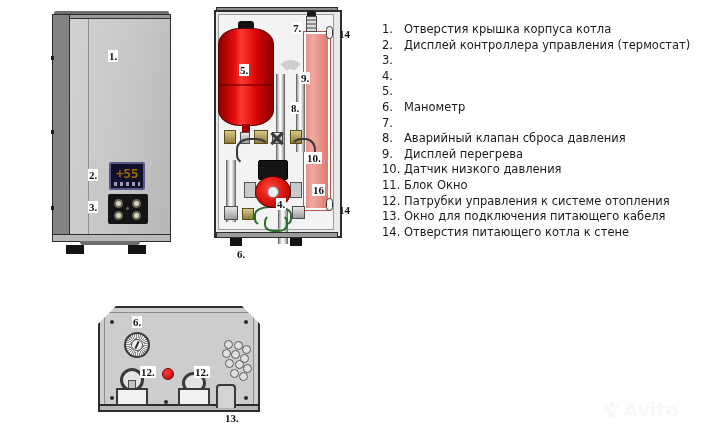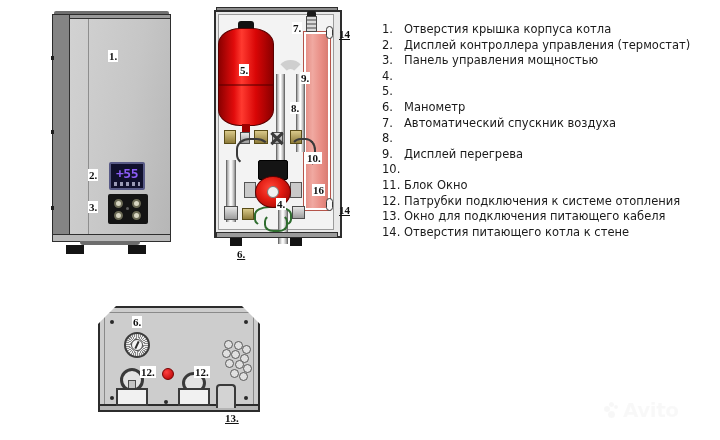--- a/index.html
+++ b/index.html
@@ -19,21 +19,21 @@
     background:#ffffff;
     color:#111111;
     font-weight:bold;
     font-size:11px;
     line-height:12px;
     padding:0 1px;
     font-family:"Liberation Serif","DejaVu Serif",serif;
     white-space:nowrap;
     z-index:40;
   }
-  .lbl.nobg{background:transparent;text-decoration:underline;}
+  .lbl.nobg{background:transparent;}
 
   
   #left-boiler{left:52px;top:10px;width:120px;height:250px;}
   #lb-side{left:0;top:4px;width:18px;height:225px;background:#848484;border:1px solid #2b2b2b;box-sizing:border-box;}
   #lb-front{left:17px;top:8px;width:102px;height:222px;background:linear-gradient(100deg,#d2d2d2 0%,#c6c6c6 55%,#b6b6b6 100%);border:1px solid #2f2f2f;box-sizing:border-box;}
   #lb-top{left:0px;top:4px;width:119px;height:6px;background:#9a9a9a;border:1px solid #2b2b2b;box-sizing:border-box;}
   #lb-topcap{left:2px;top:1px;width:115px;height:4px;background:#6f6f6f;border-radius:2px 2px 0 0;}
   #lb-bottom{left:0px;top:224px;width:119px;height:8px;background:#b9b9b9;border:1px solid #2f2f2f;box-sizing:border-box;}
   #lb-bottom-lip{left:28px;top:231px;width:60px;height:4px;background:#6d6d6d;border-radius:0 0 3px 3px;}
   .lb-foot{width:18px;height:9px;background:#141414;}
@@ -44,21 +44,21 @@
   #lb-scr-2{left:-1px;top:120px;}
   #lb-scr-3{left:-1px;top:196px;}
   #lb-seam{left:36px;top:9px;width:1px;height:219px;background:#8e8e8e;}
 
   #lb-display{
     left:57px;top:152px;width:36px;height:28px;
     background:#10102c;border:2px solid #585a86;box-sizing:border-box;border-radius:2px;
     display:flex;flex-direction:column;align-items:center;justify-content:center;
   }
   #lb-display-value{
-    color:#8b5cf6;font-size:13px;font-weight:bold;letter-spacing:-0.5px;
+    color:#a16207;font-size:13px;font-weight:bold;letter-spacing:-0.5px;
     font-family:"DejaVu Sans Mono","Liberation Mono",monospace;line-height:13px;
   }
   #lb-display-bar{width:26px;height:4px;margin-top:2px;background:repeating-linear-gradient(90deg,#9a9ab4 0 3px,#10102c 3px 6px);}
 
   #lb-keypad{left:56px;top:184px;width:40px;height:30px;background:#141414;border-radius:2px;}
   .lb-key{position:absolute;width:9px;height:9px;border-radius:50%;background:#d8d6c2;border:2px solid #6b6a55;box-sizing:border-box;}
   #lb-key-1{left:6px;top:5px;}
   #lb-key-2{left:24px;top:5px;}
   #lb-key-3{left:6px;top:17px;}
   #lb-key-4{left:24px;top:17px;}
@@ -351,53 +351,53 @@
     <div class="leg-row">
       <span class="leg-num">1.</span>
       <span class="leg-txt">Отверстия крышка корпуса котла</span>
     </div>
     <div class="leg-row">
       <span class="leg-num">2.</span>
       <span class="leg-txt">Дисплей контроллера управления (термостат)</span>
     </div>
     <div class="leg-row">
       <span class="leg-num">3.</span>
-      <span class="leg-txt">Панель управления мощностью</span>
     </div>
     <div class="leg-row">
       <span class="leg-num">4.</span>
     </div>
     <div class="leg-row">
       <span class="leg-num">5.</span>
     </div>
     <div class="leg-row">
       <span class="leg-num">6.</span>
       <span class="leg-txt">Манометр</span>
     </div>
     <div class="leg-row">
       <span class="leg-num">7.</span>
-      <span class="leg-txt">Автоматический спускник воздуха</span>
     </div>
     <div class="leg-row">
       <span class="leg-num">8.</span>
+      <span class="leg-txt">Аварийный клапан сброса давления</span>
     </div>
     <div class="leg-row">
       <span class="leg-num">9.</span>
       <span class="leg-txt">Дисплей перегрева</span>
     </div>
     <div class="leg-row">
       <span class="leg-num">10.</span>
+      <span class="leg-txt">Датчик низкого давления</span>
     </div>
     <div class="leg-row">
       <span class="leg-num">11.</span>
       <span class="leg-txt">Блок Окно</span>
     </div>
     <div class="leg-row">
       <span class="leg-num">12.</span>
-      <span class="leg-txt">Патрубки подключения к системе отопления</span>
+      <span class="leg-txt">Патрубки управления к системе отопления</span>
     </div>
     <div class="leg-row">
       <span class="leg-num">13.</span>
       <span class="leg-txt">Окно для подключения питающего кабеля</span>
     </div>
     <div class="leg-row">
       <span class="leg-num">14.</span>
       <span class="leg-txt">Отверстия питающего котла к стене</span>
     </div>
   </div>

